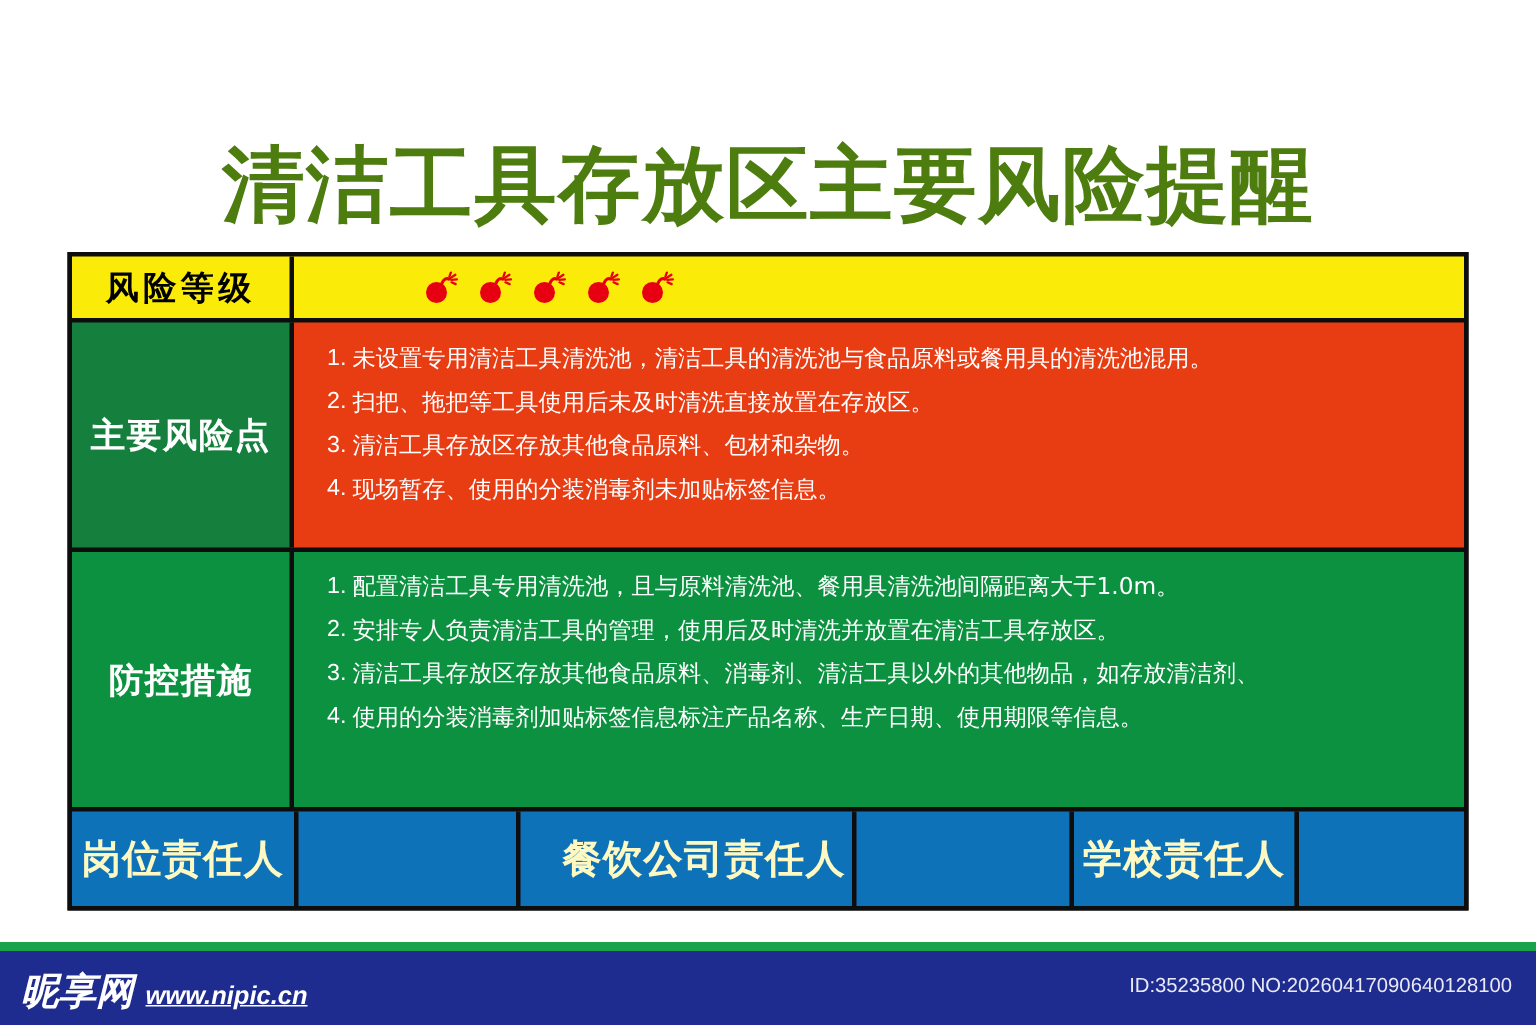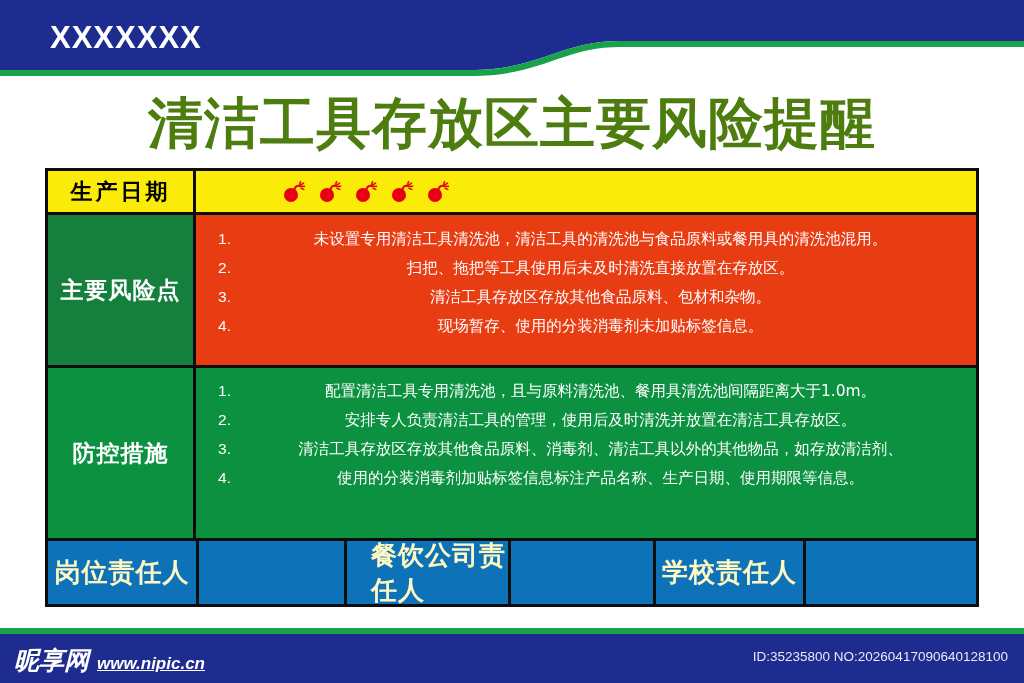--- a/index.html
+++ b/index.html
@@ -153,21 +153,21 @@
     line-height: 1.55;
     margin-bottom: 5px;
     font-family: "DejaVu Sans", "Liberation Sans", sans-serif;
   }
   .item-num {
     min-width: 22px;
     text-align: right;
     margin-right: 4px;
     font-family: "Liberation Sans", sans-serif;
   }
-  .item-text { flex: 1; text-align: center; }
+  .item-text { flex: 1; }
   .item-cont {
     color: #ffffff;
     font-size: 15.5px;
     line-height: 1.55;
     margin-bottom: 5px;
     padding-left: 26px;
     font-family: "DejaVu Sans", "Liberation Sans", sans-serif;
   }
 
   
@@ -178,21 +178,21 @@
     align-items: center;
     justify-content: center;
     color: #fef9c3;
     font-size: 26px;
     font-weight: bold;
     letter-spacing: 1px;
   }
   .resp-cell + .resp-cell { border-left: 3px solid #0d0d0d; }
   .rc1 { width: 148px; }
   .rc2 { width: 148px; }
-  .rc3 { width: 164px; padding-left: 24px; }
+  .rc3 { width: 224px; padding-left: 24px; }
   .rc4 { width: 145px; }
   .rc5 { width: 150px; }
   .rc6 { flex: 1; }
 
   
   .footer-green {
     position: absolute;
     left: 0;
     bottom: 49px;
     width: 1024px;
@@ -239,34 +239,27 @@
     font-size: 13.5px;
     font-family: "Liberation Sans", sans-serif;
     white-space: nowrap;
   }
 </style>
 </head>
 <body>
 
 <div id="poster">
 
-  <div class="header-band">
-    <svg width="1024" height="80" viewBox="0 0 1024 80" xmlns="http://www.w3.org/2000/svg">
-      <path d="M0,0 L1024,0 L1024,41 L620,41 C560,41 540,70 470,70 L0,70 Z" fill="#1E2B8F"></path>
-      <path d="M0,70 L470,70 C540,70 560,41 620,41 L1024,41 L1024,47 L620,47 C562,47 543,76 470,76 L0,76 Z" fill="#18A24A"></path>
-    </svg>
-    <div class="org-name">XXXXXXX</div>
-  </div>
 
   <div class="poster-title">清洁工具存放区主要风险提醒</div>
 
   <div class="table-wrap">
 
     <div class="row row-level">
-      <div class="cell level-label">生产日期</div>
+      <div class="cell level-label">风险等级</div>
       <div class="cell level-value">
         <span class="bomb">
           <svg viewBox="0 0 24 22" width="24" height="22" xmlns="http://www.w3.org/2000/svg">
             <circle cx="9" cy="14" r="7" fill="#E60012"></circle>
             <path d="M12.5,8.2 C13.5,5.2 15.5,4.2 17.2,5.0" stroke="#E60012" stroke-width="2.1" fill="none" stroke-linecap="round"></path>
             <g stroke="#E60012" stroke-width="1.5" stroke-linecap="round">
               <line x1="18.2" y1="4.4" x2="21.6" y2="2.2"></line>
               <line x1="18.8" y1="5.6" x2="22.6" y2="5.2"></line>
               <line x1="17.6" y1="3.4" x2="18.6" y2="0.6"></line>
               <line x1="19.0" y1="7.2" x2="21.8" y2="8.4"></line>

